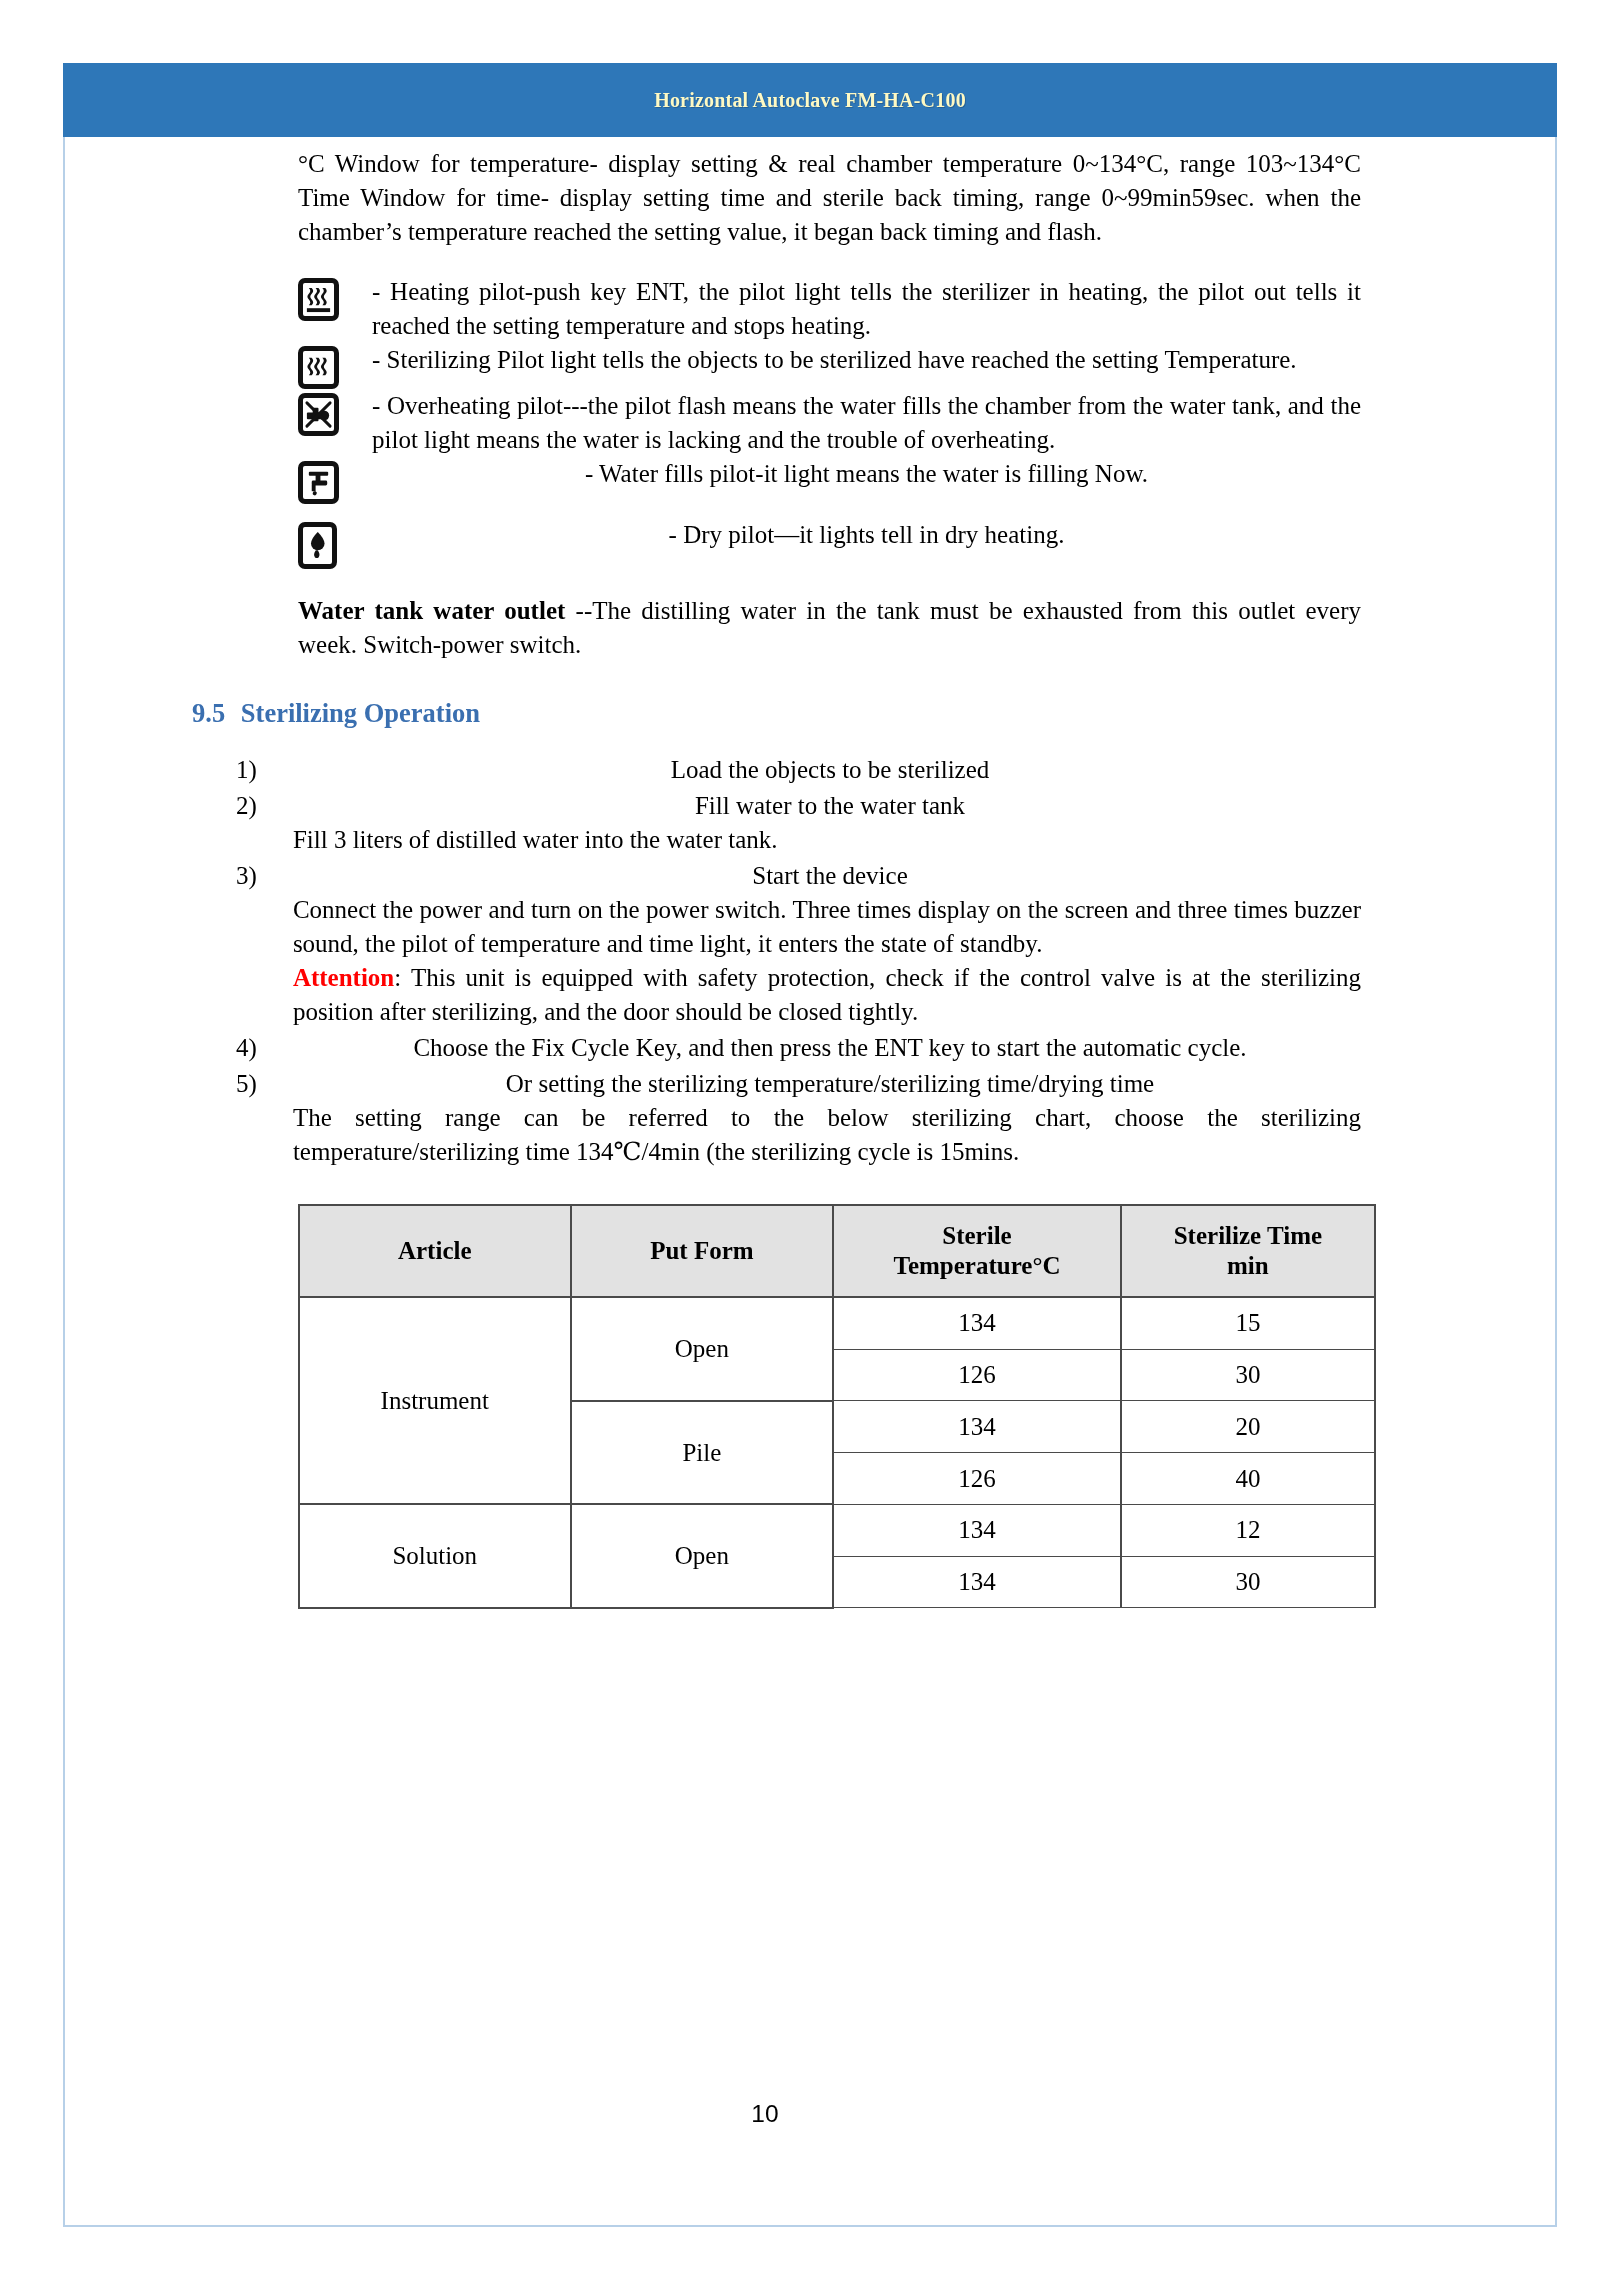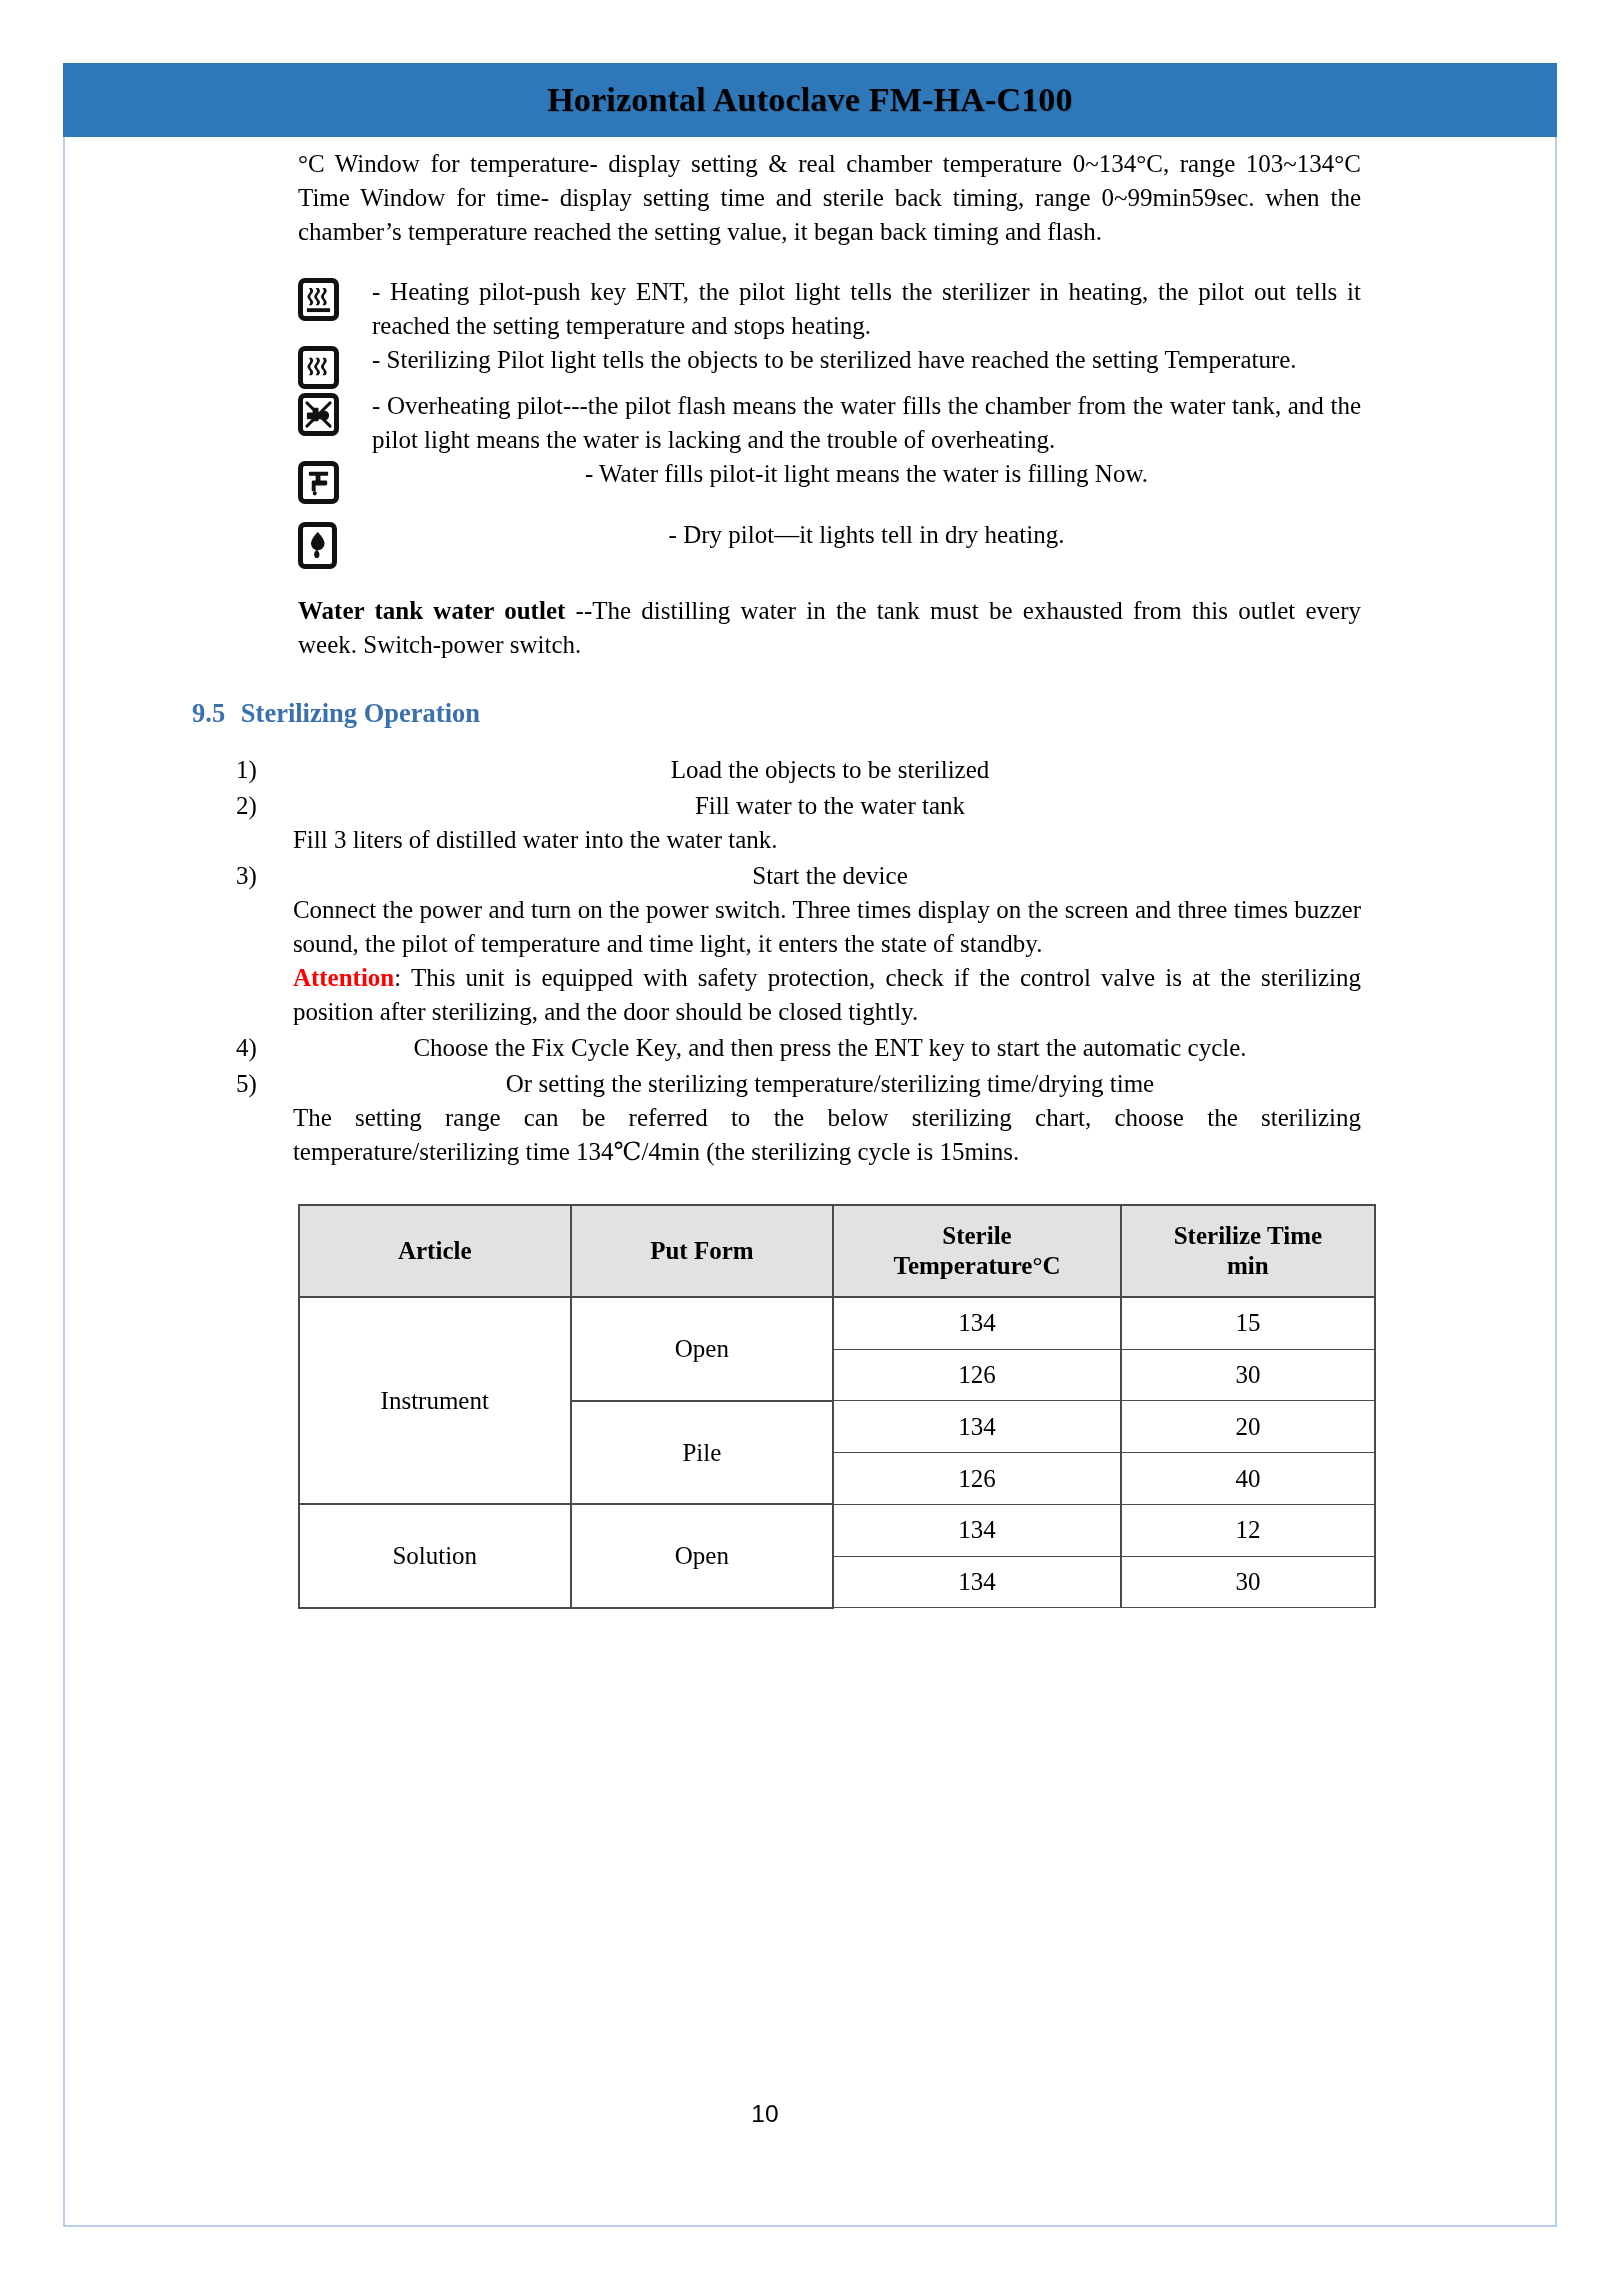--- a/index.html
+++ b/index.html
@@ -34,22 +34,22 @@
     top: 63px;
     width: 1494px;
     height: 74px;
     background: #2e77b8;
     box-sizing: border-box;
     display: flex;
     align-items: center;
     justify-content: center;
   }
   #header-banner .title {
-    color: #000000;
-    font-size: 34px;
+    color: #fef9c3;
+    font-size: 20px;
     font-weight: bold;
     letter-spacing: 0.2px;
     text-shadow: 1px 1px 0 rgba(0,0,0,0.18);
   }
 
   
   #content {
     position: absolute;
     left: 63px;
     top: 147px;

